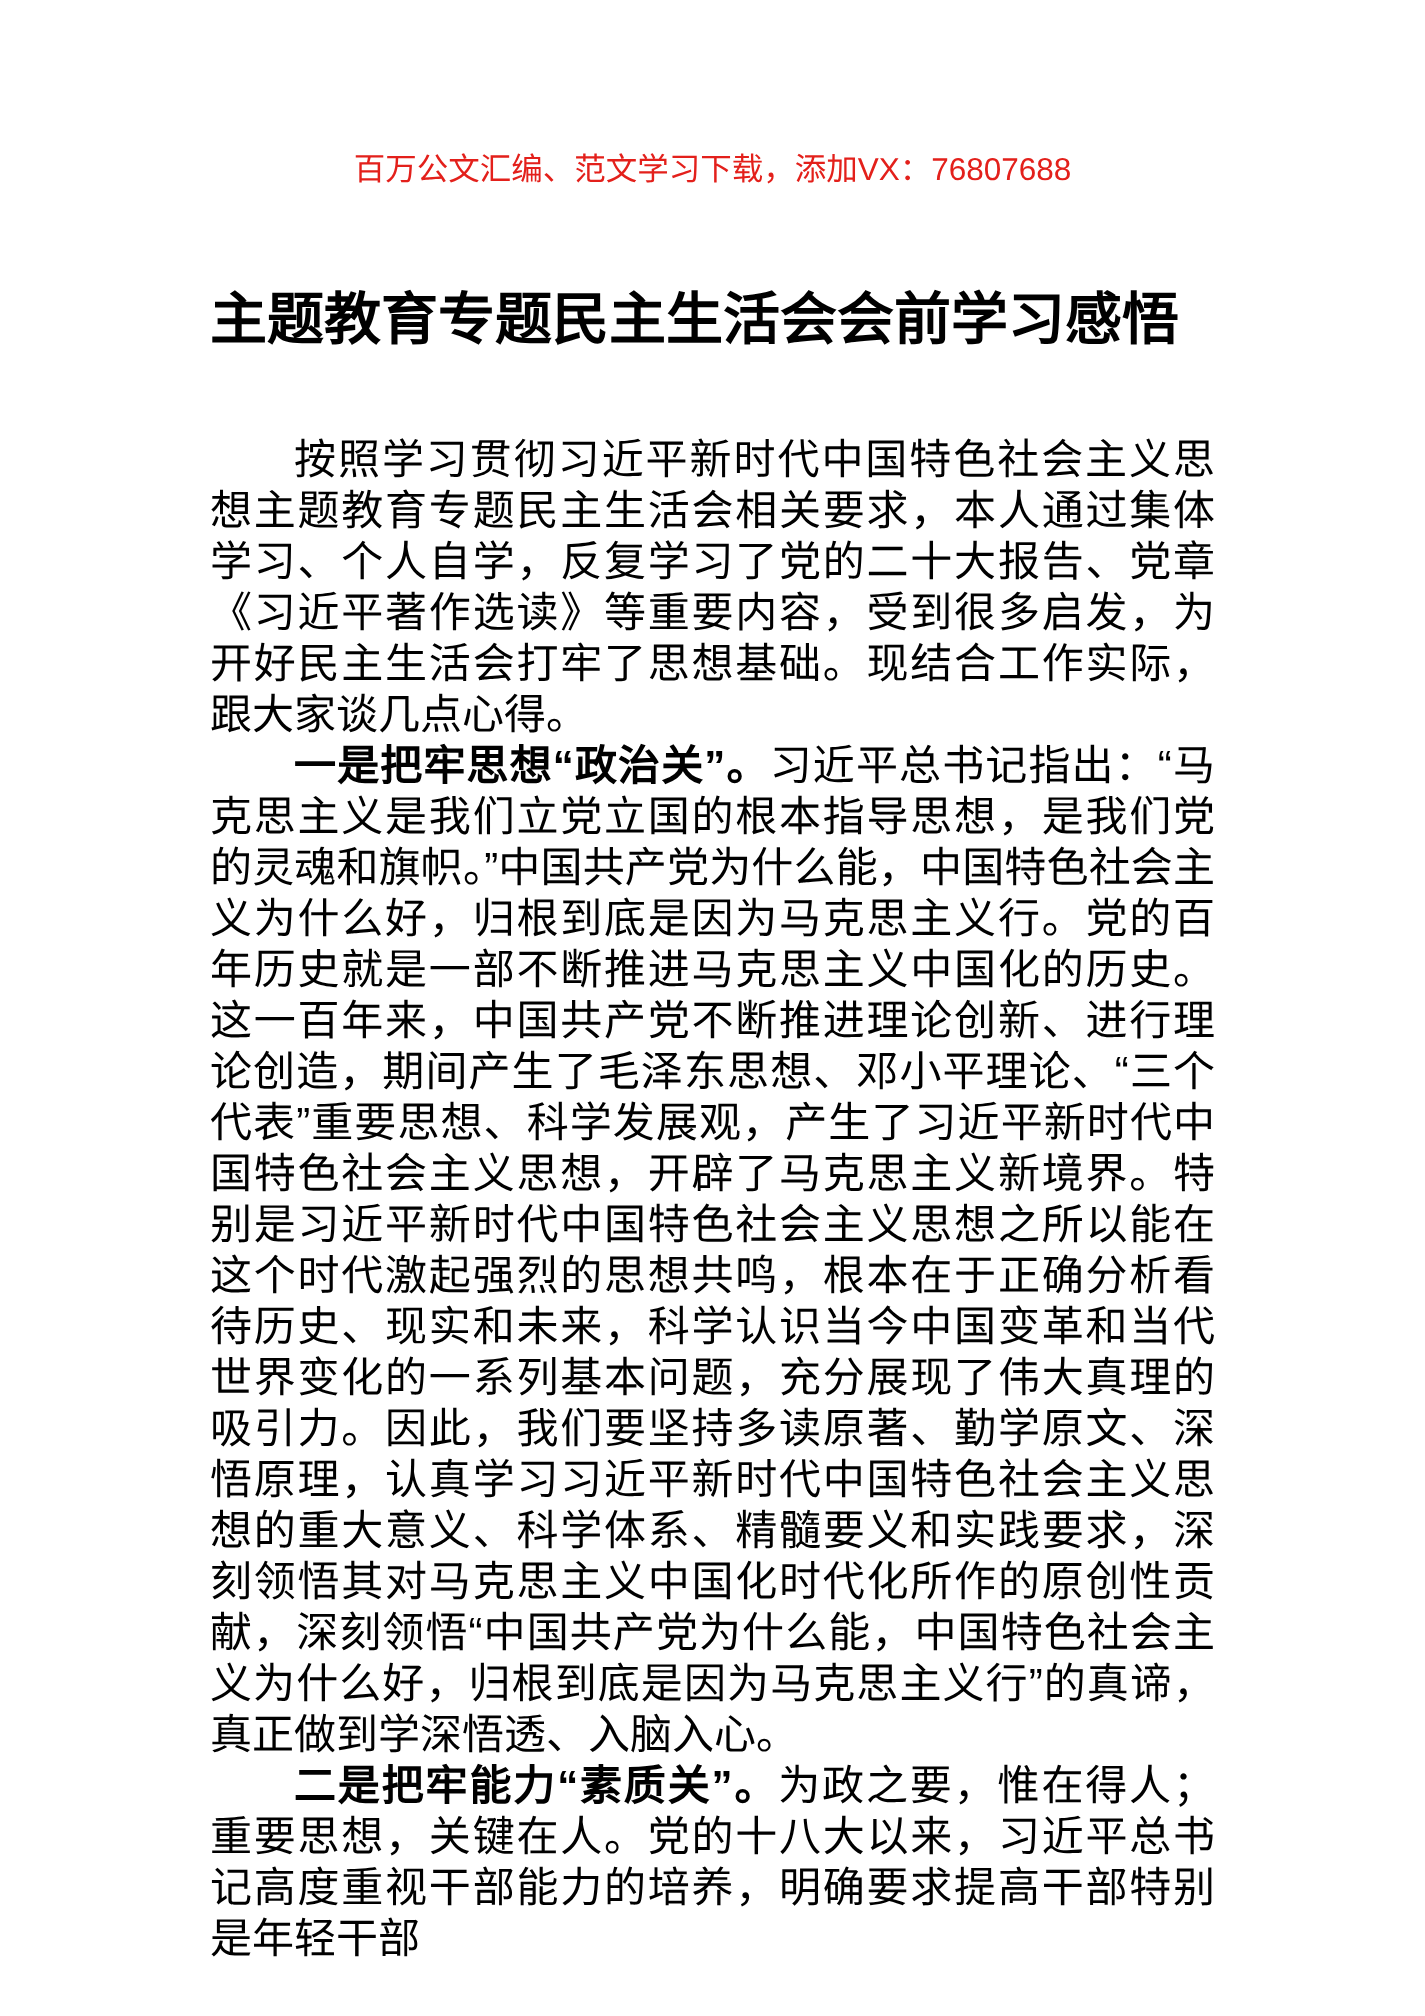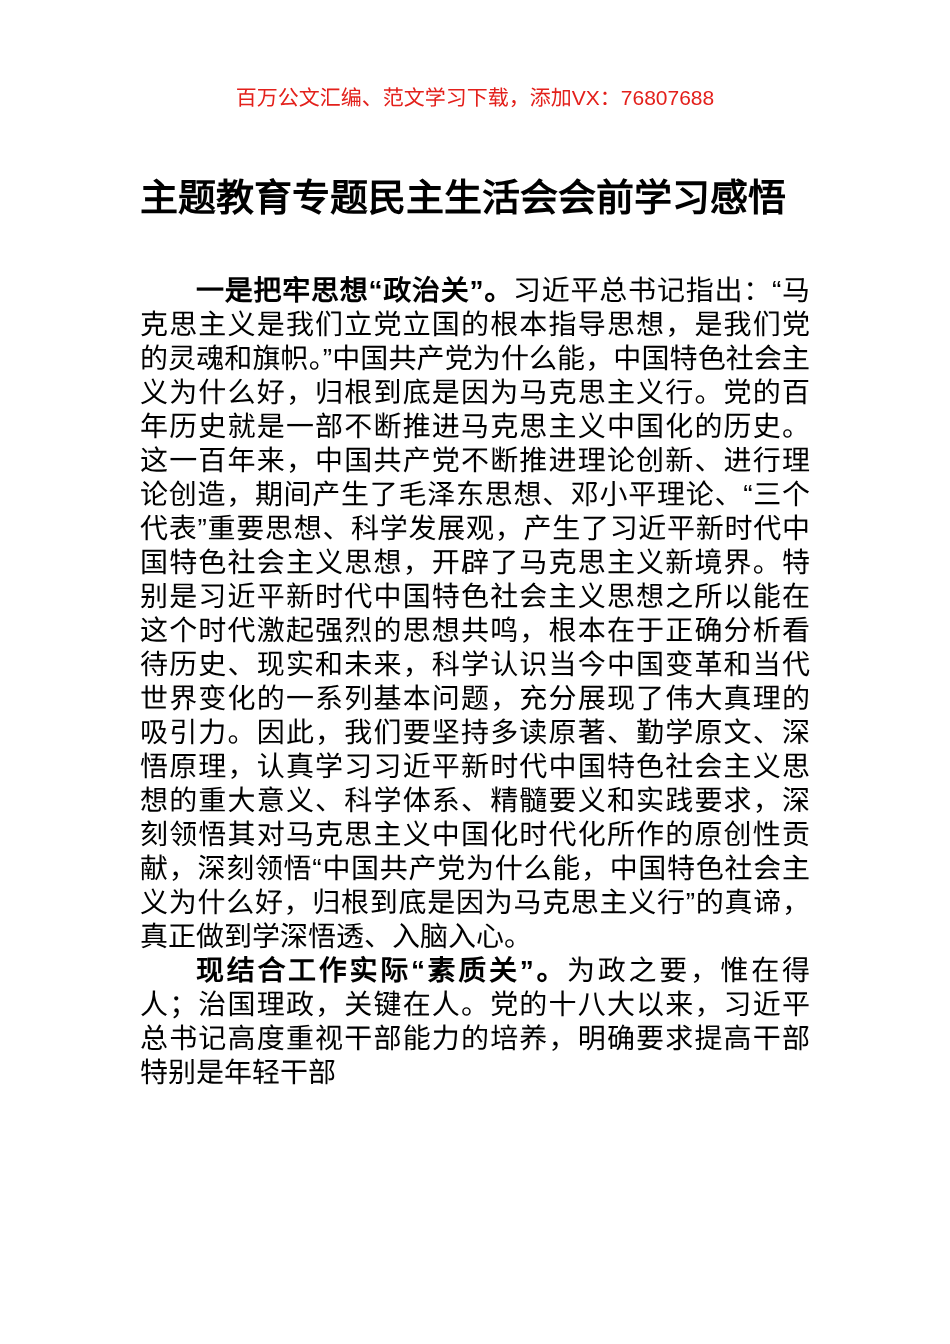--- a/index.html
+++ b/index.html
@@ -7,21 +7,21 @@
     padding: 0;
     background: #ffffff;
   }
   .page {
     position: relative;
     width: 950px;
     height: 1344px;
     margin: 0 auto;
     background: #ffffff;
     box-sizing: border-box;
-    padding: 0 140px 0 140px;
+    padding: 16px 140px 0 140px;
     overflow: hidden;
     font-family: "Liberation Sans", "DejaVu Sans", sans-serif;
     color: #000000;
   }
   .notice {
     padding-top: 86px;
     margin: 0;
     text-align: center;
     font-size: 21px;
     line-height: 24px;
@@ -57,20 +57,21 @@
 <body>
 
 <div class="page">
 
   <p class="notice">百万公文汇编、范文学习下载，添加VX：76807688</p>
 
   <h1 class="doc-title">主题教育专题民主生活会会前学习感悟</h1>
 
   <div class="doc-body">
 
+    <p><span>按照学习贯彻习近平新时代中国特色社会主义思想主题教育专题民主生活会相关要求，本人通过集体学习、个人自学，反复学习了党的二十大报告、党章《习近平著作选读》等重要内容，受到很多启发，为开好民主生活会打牢了思想基础。现结合工作实际，跟大家谈几点心得。</span></p>
 
     <p><strong>一是把牢思想“政治关”。</strong><span>习近平总书记指出：“马克思主义是我们立党立国的根本指导思想，是我们党的灵魂和旗帜。”中国共产党为什么能，中国特色社会主义为什么好，归根到底是因为马克思主义行。党的百年历史就是一部不断推进马克思主义中国化的历史。这一百年来，中国共产党不断推进理论创新、进行理论创造，期间产生了毛泽东思想、邓小平理论、“三个代表”重要思想、科学发展观，产生了习近平新时代中国特色社会主义思想，开辟了马克思主义新境界。特别是习近平新时代中国特色社会主义思想之所以能在这个时代激起强烈的思想共鸣，根本在于正确分析看待历史、现实和未来，科学认识当今中国变革和当代世界变化的一系列基本问题，充分展现了伟大真理的吸引力。因此，我们要坚持多读原著、勤学原文、深悟原理，认真学习习近平新时代中国特色社会主义思想的重大意义、科学体系、精髓要义和实践要求，深刻领悟其对马克思主义中国化时代化所作的原创性贡献，深刻领悟“中国共产党为什么能，中国特色社会主义为什么好，归根到底是因为马克思主义行”的真谛，真正做到学深悟透、入脑入心。</span></p>
 
-    <p><strong>现结合工作实际“素质关”。</strong><span>为政之要，惟在得人；治国理政，关键在人。党的十八大以来，习近平总书记高度重视干部能力的培养，明确要求提高干部特别是年轻干部</span></p>
+    <p><strong>二是把牢能力“素质关”。</strong><span>为政之要，惟在得人；重要思想，关键在人。党的十八大以来，习近平总书记高度重视干部能力的培养，明确要求提高干部特别是年轻干部</span></p>
 
   </div>
 
 </div>
 
 </body></html>

